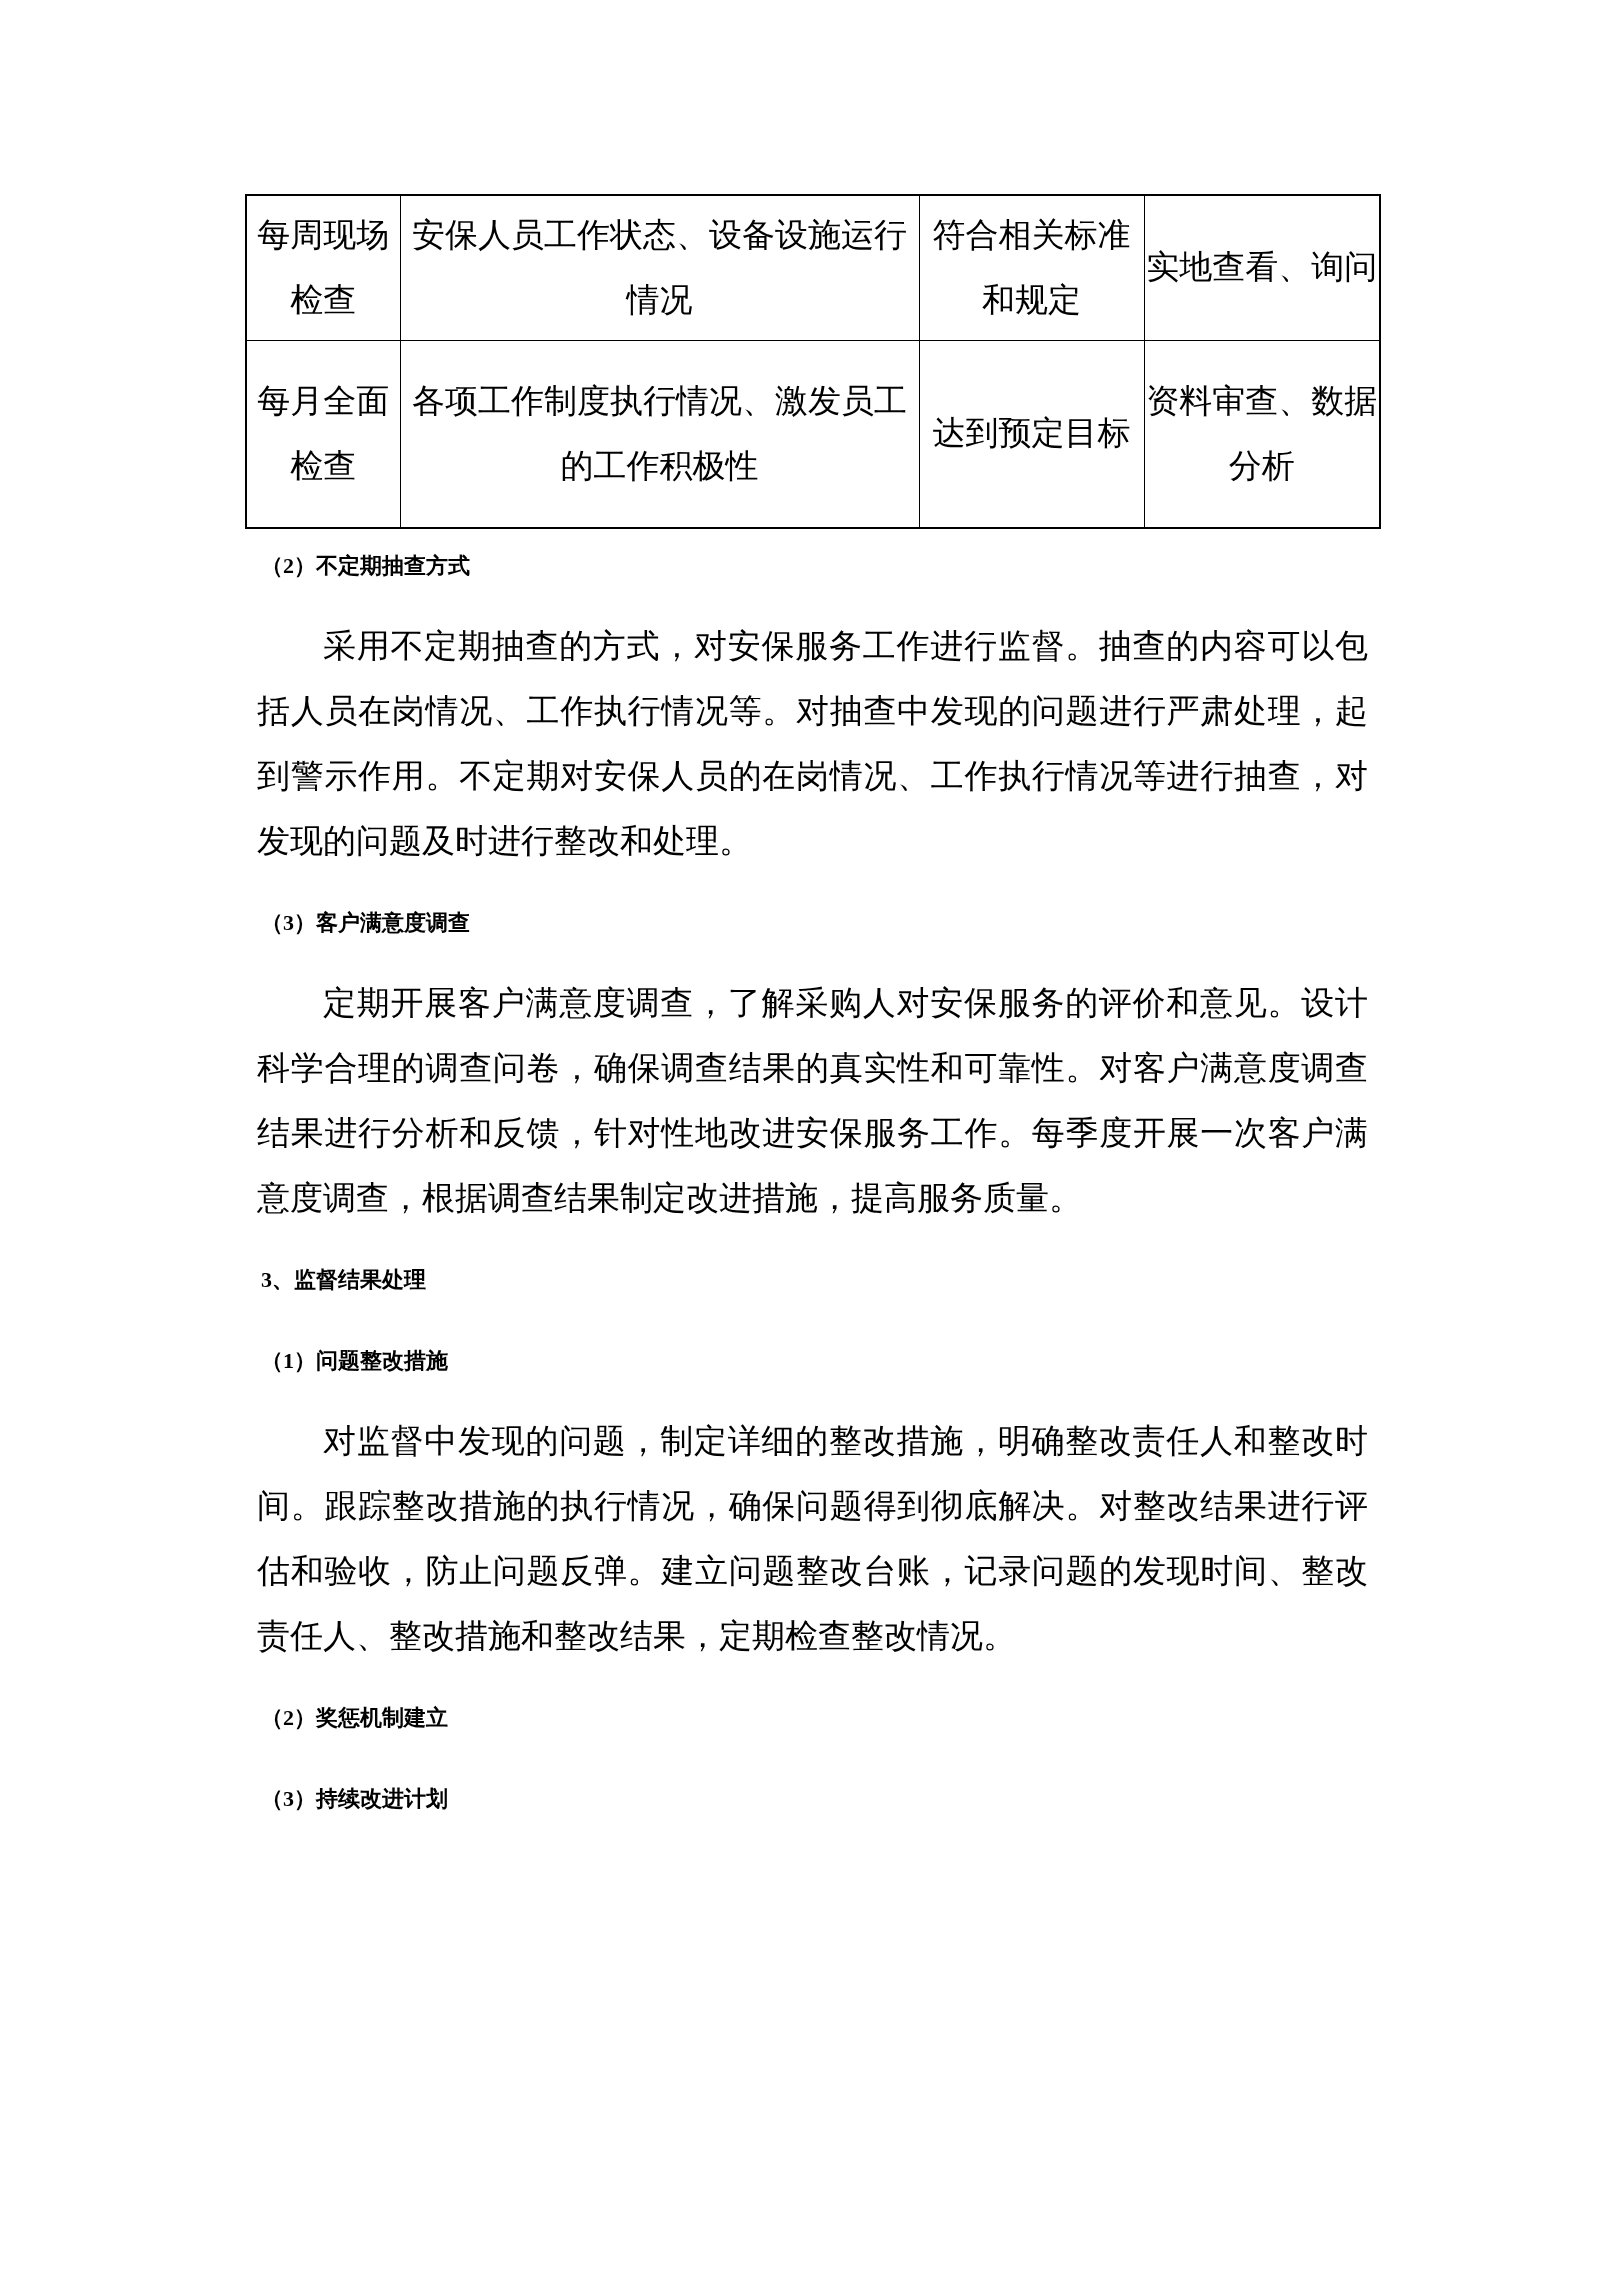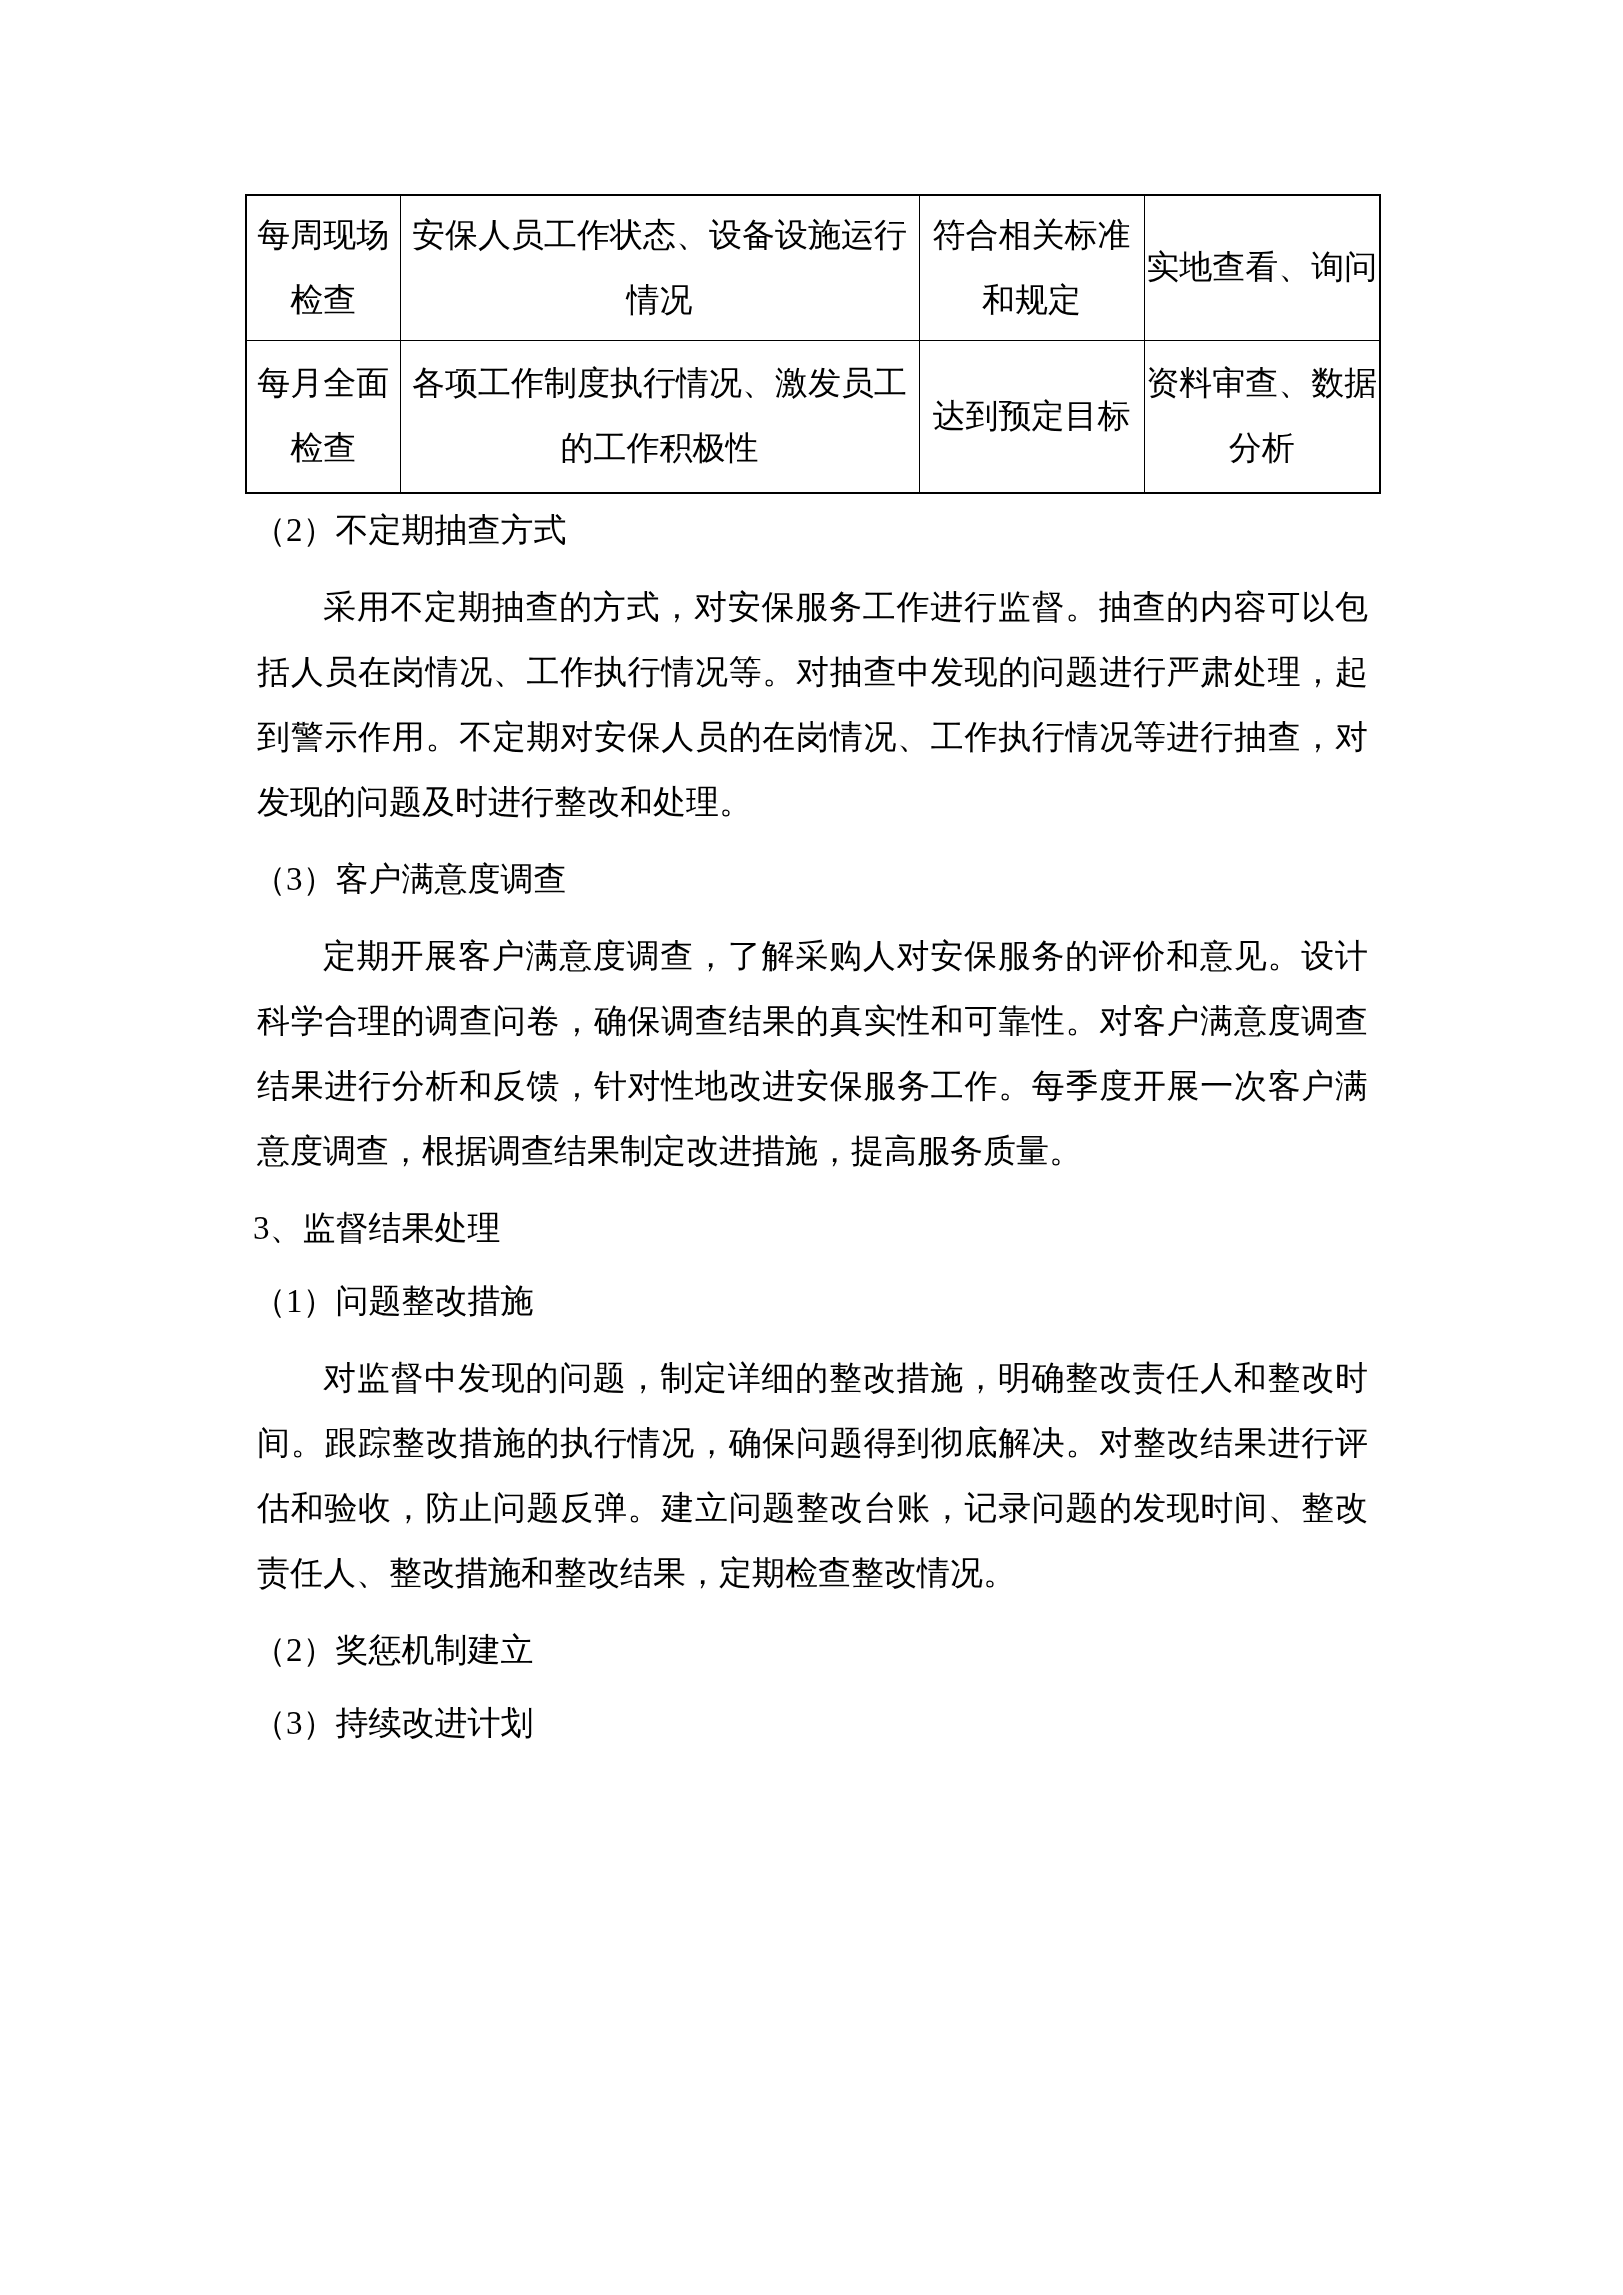--- a/index.html
+++ b/index.html
@@ -31,25 +31,25 @@
   }
   table.doc-table td {
     border: 1.3px solid #000000;
     text-align: center;
     vertical-align: middle;
     line-height: 65px;
     padding: 0 1.3px;
     overflow: hidden;
   }
   tr.row-a { height: 145px; }
-  tr.row-b { height: 153px; }
+  tr.row-b { height: 188px; }
   .heading {
-    margin: 8px;
-    font-size: 33px;
-    font-weight: normal;
+    margin: 16px;
+    font-size: 22px;
+    font-weight: bold;
     line-height: 65px;
     white-space: pre;
   }
   .h-first { margin-top: 3.9px; }
   p.body {
     margin: 12px;
     line-height: 65px;
     text-align: justify;
     text-justify: inter-ideograph;
     text-indent: 2em;

